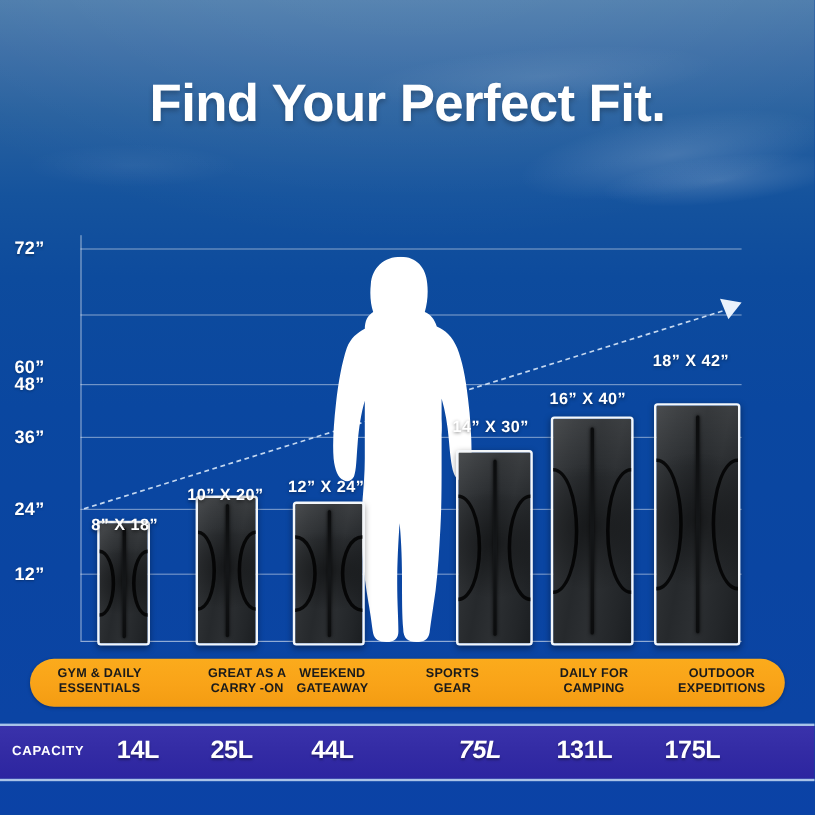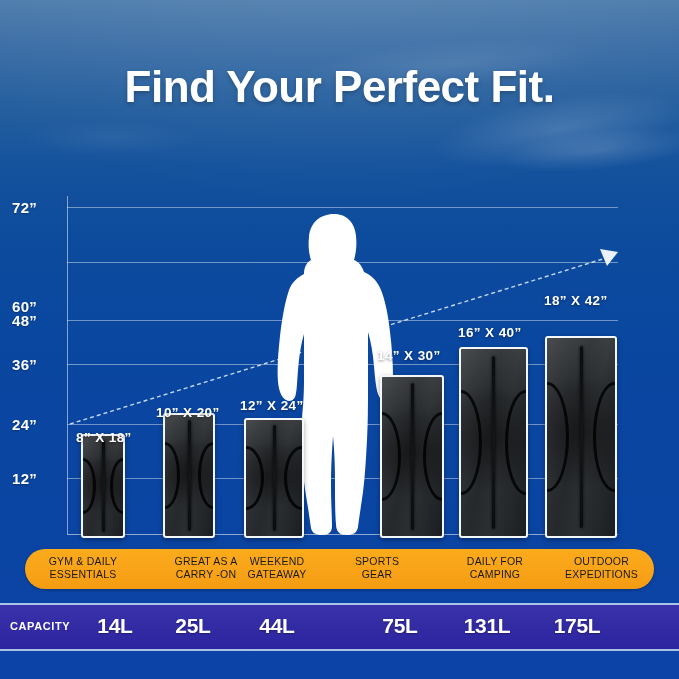--- a/index.html
+++ b/index.html
@@ -93,21 +93,21 @@
 
   
   .use-strip{
     position:absolute;left:25px;top:549px;width:629px;height:40px;
     background:linear-gradient(180deg,#fbab1c 0%, #f9a318 55%, #f39c12 100%);
     border-radius:20px;
     box-shadow:0 1px 3px rgba(0,0,0,.3);
   }
   .use-cell{
     position:absolute;top:6px;text-align:center;
-    color:#1a1a1a;font-size:10.5px;font-weight:normal;line-height:13px;
+    color:#1a1a1a;font-size:10.5px;font-weight:bold;line-height:13px;
     letter-spacing:.2px;
   }
 
   
   .cap-strip{
     position:absolute;left:0;top:603px;width:679px;height:44px;
     background:linear-gradient(180deg,#3a32ab 0%, #332bA4 50%, #2c25a0 100%);
     border-top:2px solid #a9c3e8;border-bottom:2px solid #a9c3e8;
   }
   .cap-title{
@@ -254,19 +254,19 @@
         </div>
       </div>
   </div>
 
   <div class="cap-strip">
     <div class="cap-title">CAPACITY</div>
     <div id="cap-layer">
         <div class="cap-cell" style="left: 70px; width: 90px;">14L</div>
         <div class="cap-cell" style="left: 148px; width: 90px;">25L</div>
         <div class="cap-cell" style="left: 232px; width: 90px;">44L</div>
-        <div class="cap-cell" style="left: 355px; width: 90px;">75L</div>
+        <div class="cap-cell" style="left: 355px; width: 90px; font-style: italic;">75L</div>
         <div class="cap-cell" style="left: 442px; width: 90px;">131L</div>
         <div class="cap-cell" style="left: 532px; width: 90px;">175L</div>
       </div>
   </div>
 
 </div>
 
 </body></html>

